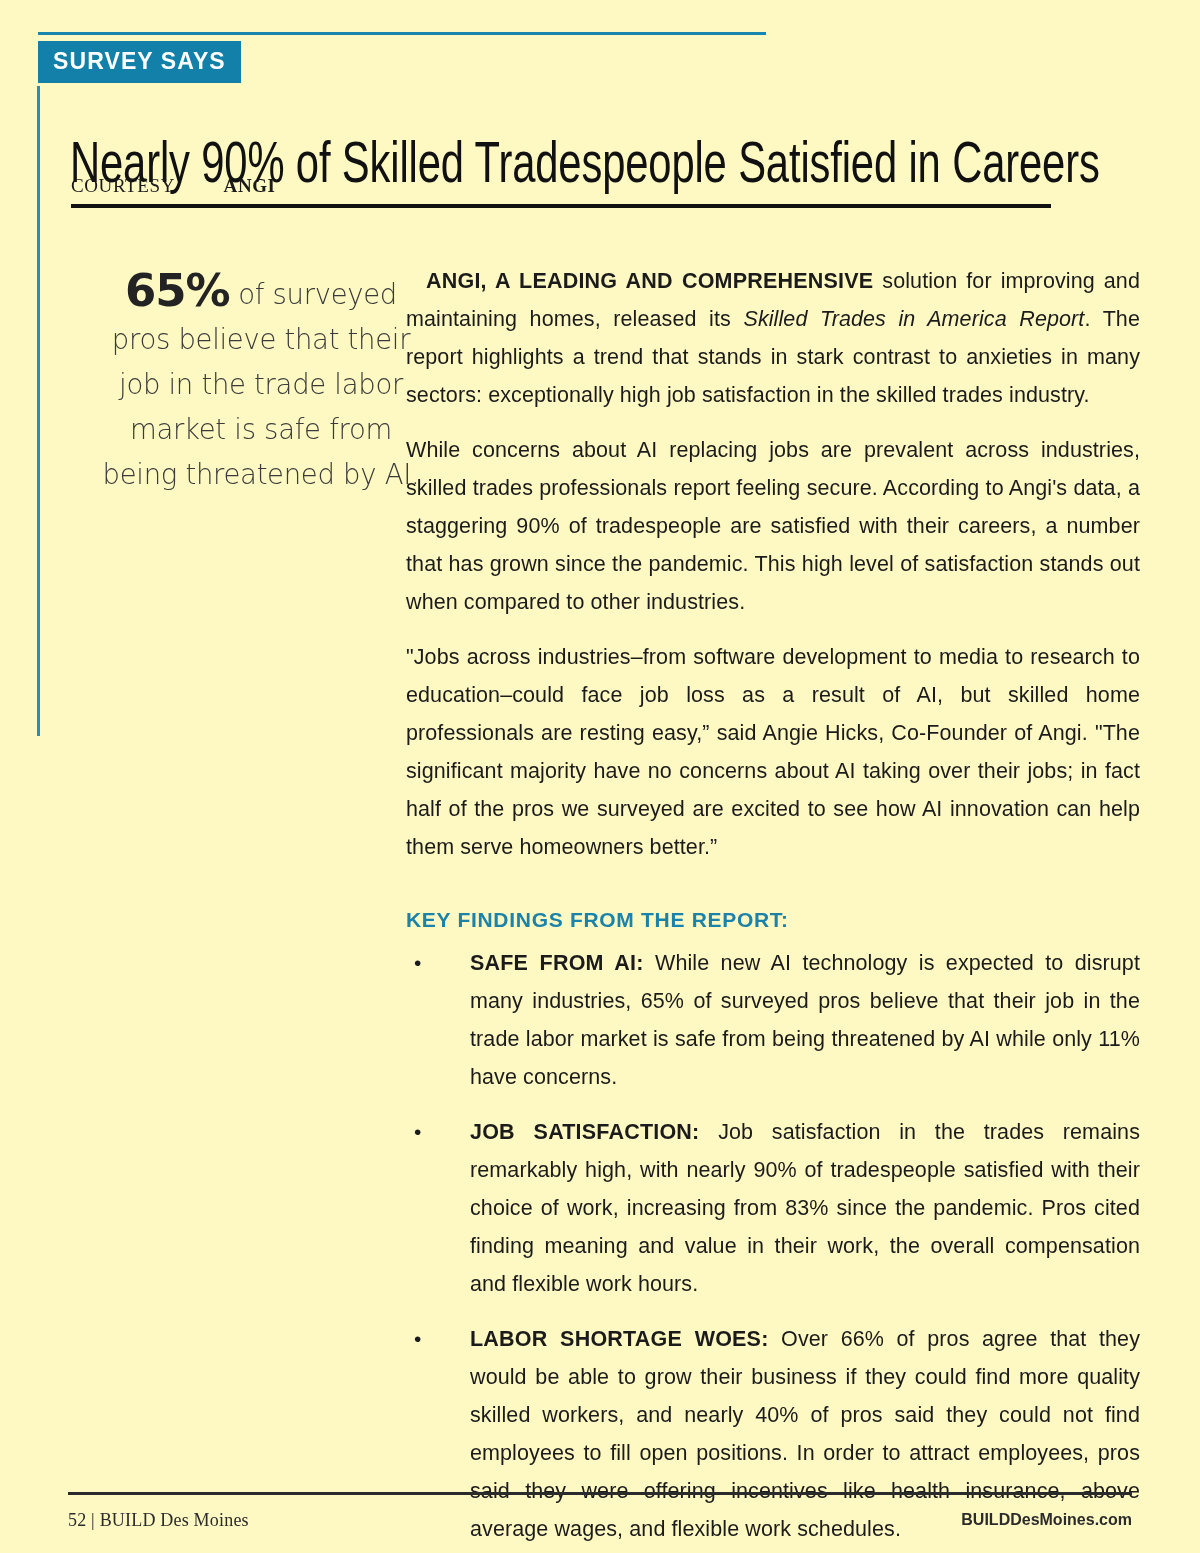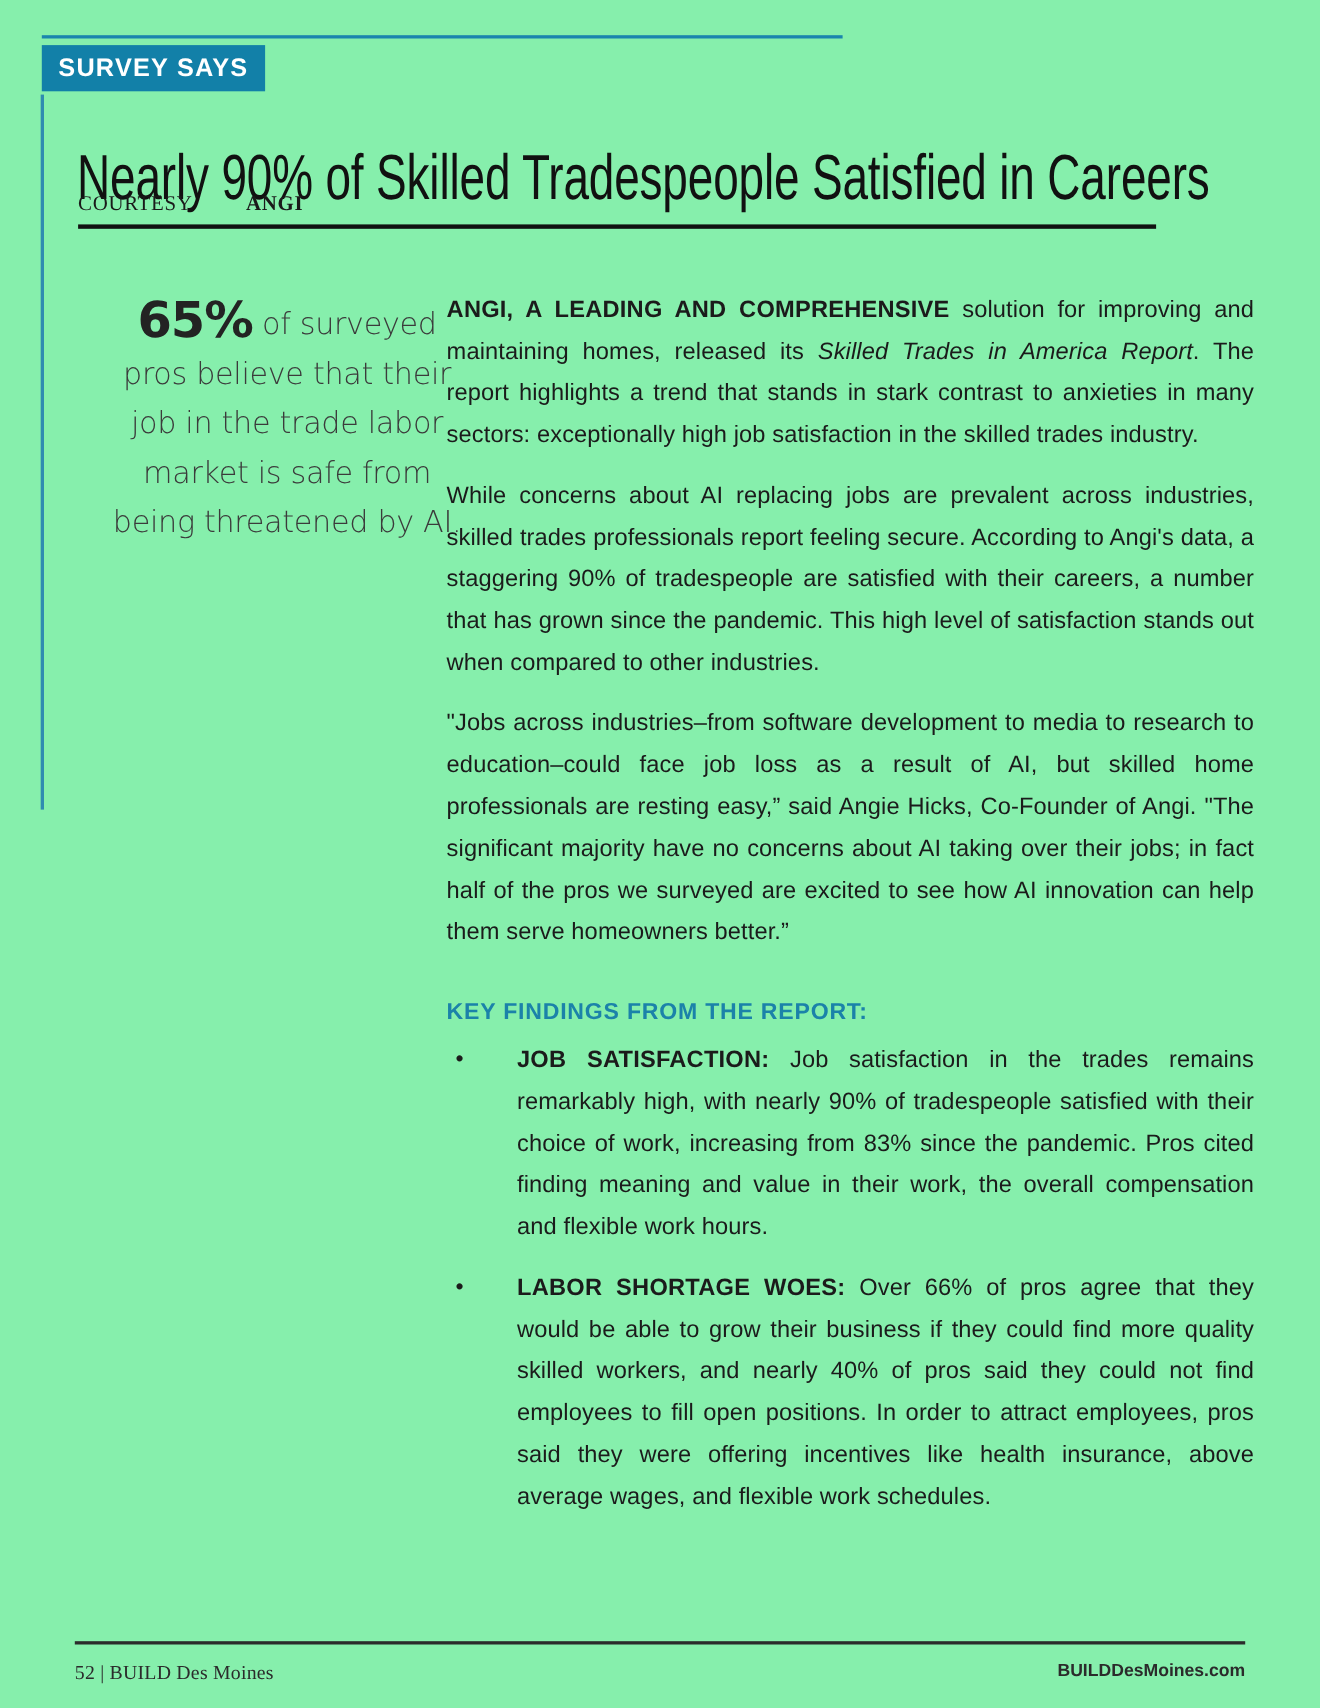--- a/index.html
+++ b/index.html
@@ -9,21 +9,21 @@
     background: #ffffff;
   }
   body {
     font-family: "Liberation Sans", sans-serif;
     -webkit-font-smoothing: antialiased;
   }
   .page {
     position: relative;
     width: 1200px;
     height: 1553px;
-    background: #86efac;
+    background: #fef9c3;
     overflow: hidden;
   }
 
   
   .top-rule {
     position: absolute;
     left: 38px;
     top: 32px;
     width: 728px;
     height: 3px;
@@ -121,20 +121,21 @@
     font-size: 21.5px;
     line-height: 38px;
     color: #1b1b1b;
     text-align: justify;
     margin: 0 0 17px 0;
     letter-spacing: 0.1px;
   }
   .para .lead {
     font-weight: bold;
     letter-spacing: 0.2px;
+    margin-left: 20px;
   }
   .para .ital { font-style: italic; }
 
   .findings-head {
     margin-top: 42px;
     margin-bottom: 12px;
     font-family: "Liberation Sans Narrow", "Liberation Sans", sans-serif;
     font-weight: bold;
     font-size: 21px;
     letter-spacing: 0.7px;
@@ -230,20 +231,23 @@
     </p>
 
     <p class="para">While concerns about AI replacing jobs are prevalent across industries, skilled trades professionals report feeling secure. According to Angi's data, a staggering 90% of tradespeople are satisfied with their careers, a number that has grown since the pandemic. This high level of satisfaction stands out when compared to other industries.</p>
 
     <p class="para">"Jobs across industries–from software development to media to research to education–could face job loss as a result of AI, but skilled home professionals are resting easy,” said Angie Hicks, Co-Founder of Angi. "The significant majority have no concerns about AI taking over their jobs; in fact half of the pros we surveyed are excited to see how AI innovation can help them serve homeowners better.”</p>
 
     <div class="findings-head">KEY FINDINGS FROM THE REPORT:</div>
 
     <ul class="findings">
       <li>
+        <span class="term">SAFE FROM AI:</span><span> While new AI technology is expected to disrupt many industries, 65% of surveyed pros believe that their job in the trade labor market is safe from being threatened by AI while only 11% have concerns.</span>
+      </li>
+      <li>
         <span class="term">JOB SATISFACTION:</span><span> Job satisfaction in the trades remains remarkably high, with nearly 90% of tradespeople satisfied with their choice of work, increasing from 83% since the pandemic. Pros cited finding meaning and value in their work, the overall compensation and flexible work hours.</span>
       </li>
       <li>
         <span class="term">LABOR SHORTAGE WOES:</span><span> Over 66% of pros agree that they would be able to grow their business if they could find more quality skilled workers, and nearly 40% of pros said they could not find employees to fill open positions. In order to attract employees, pros said they were offering incentives like health insurance, above average wages, and flexible work schedules.</span>
       </li>
     </ul>
 
   </div>
 
   <div class="foot-rule"></div>

